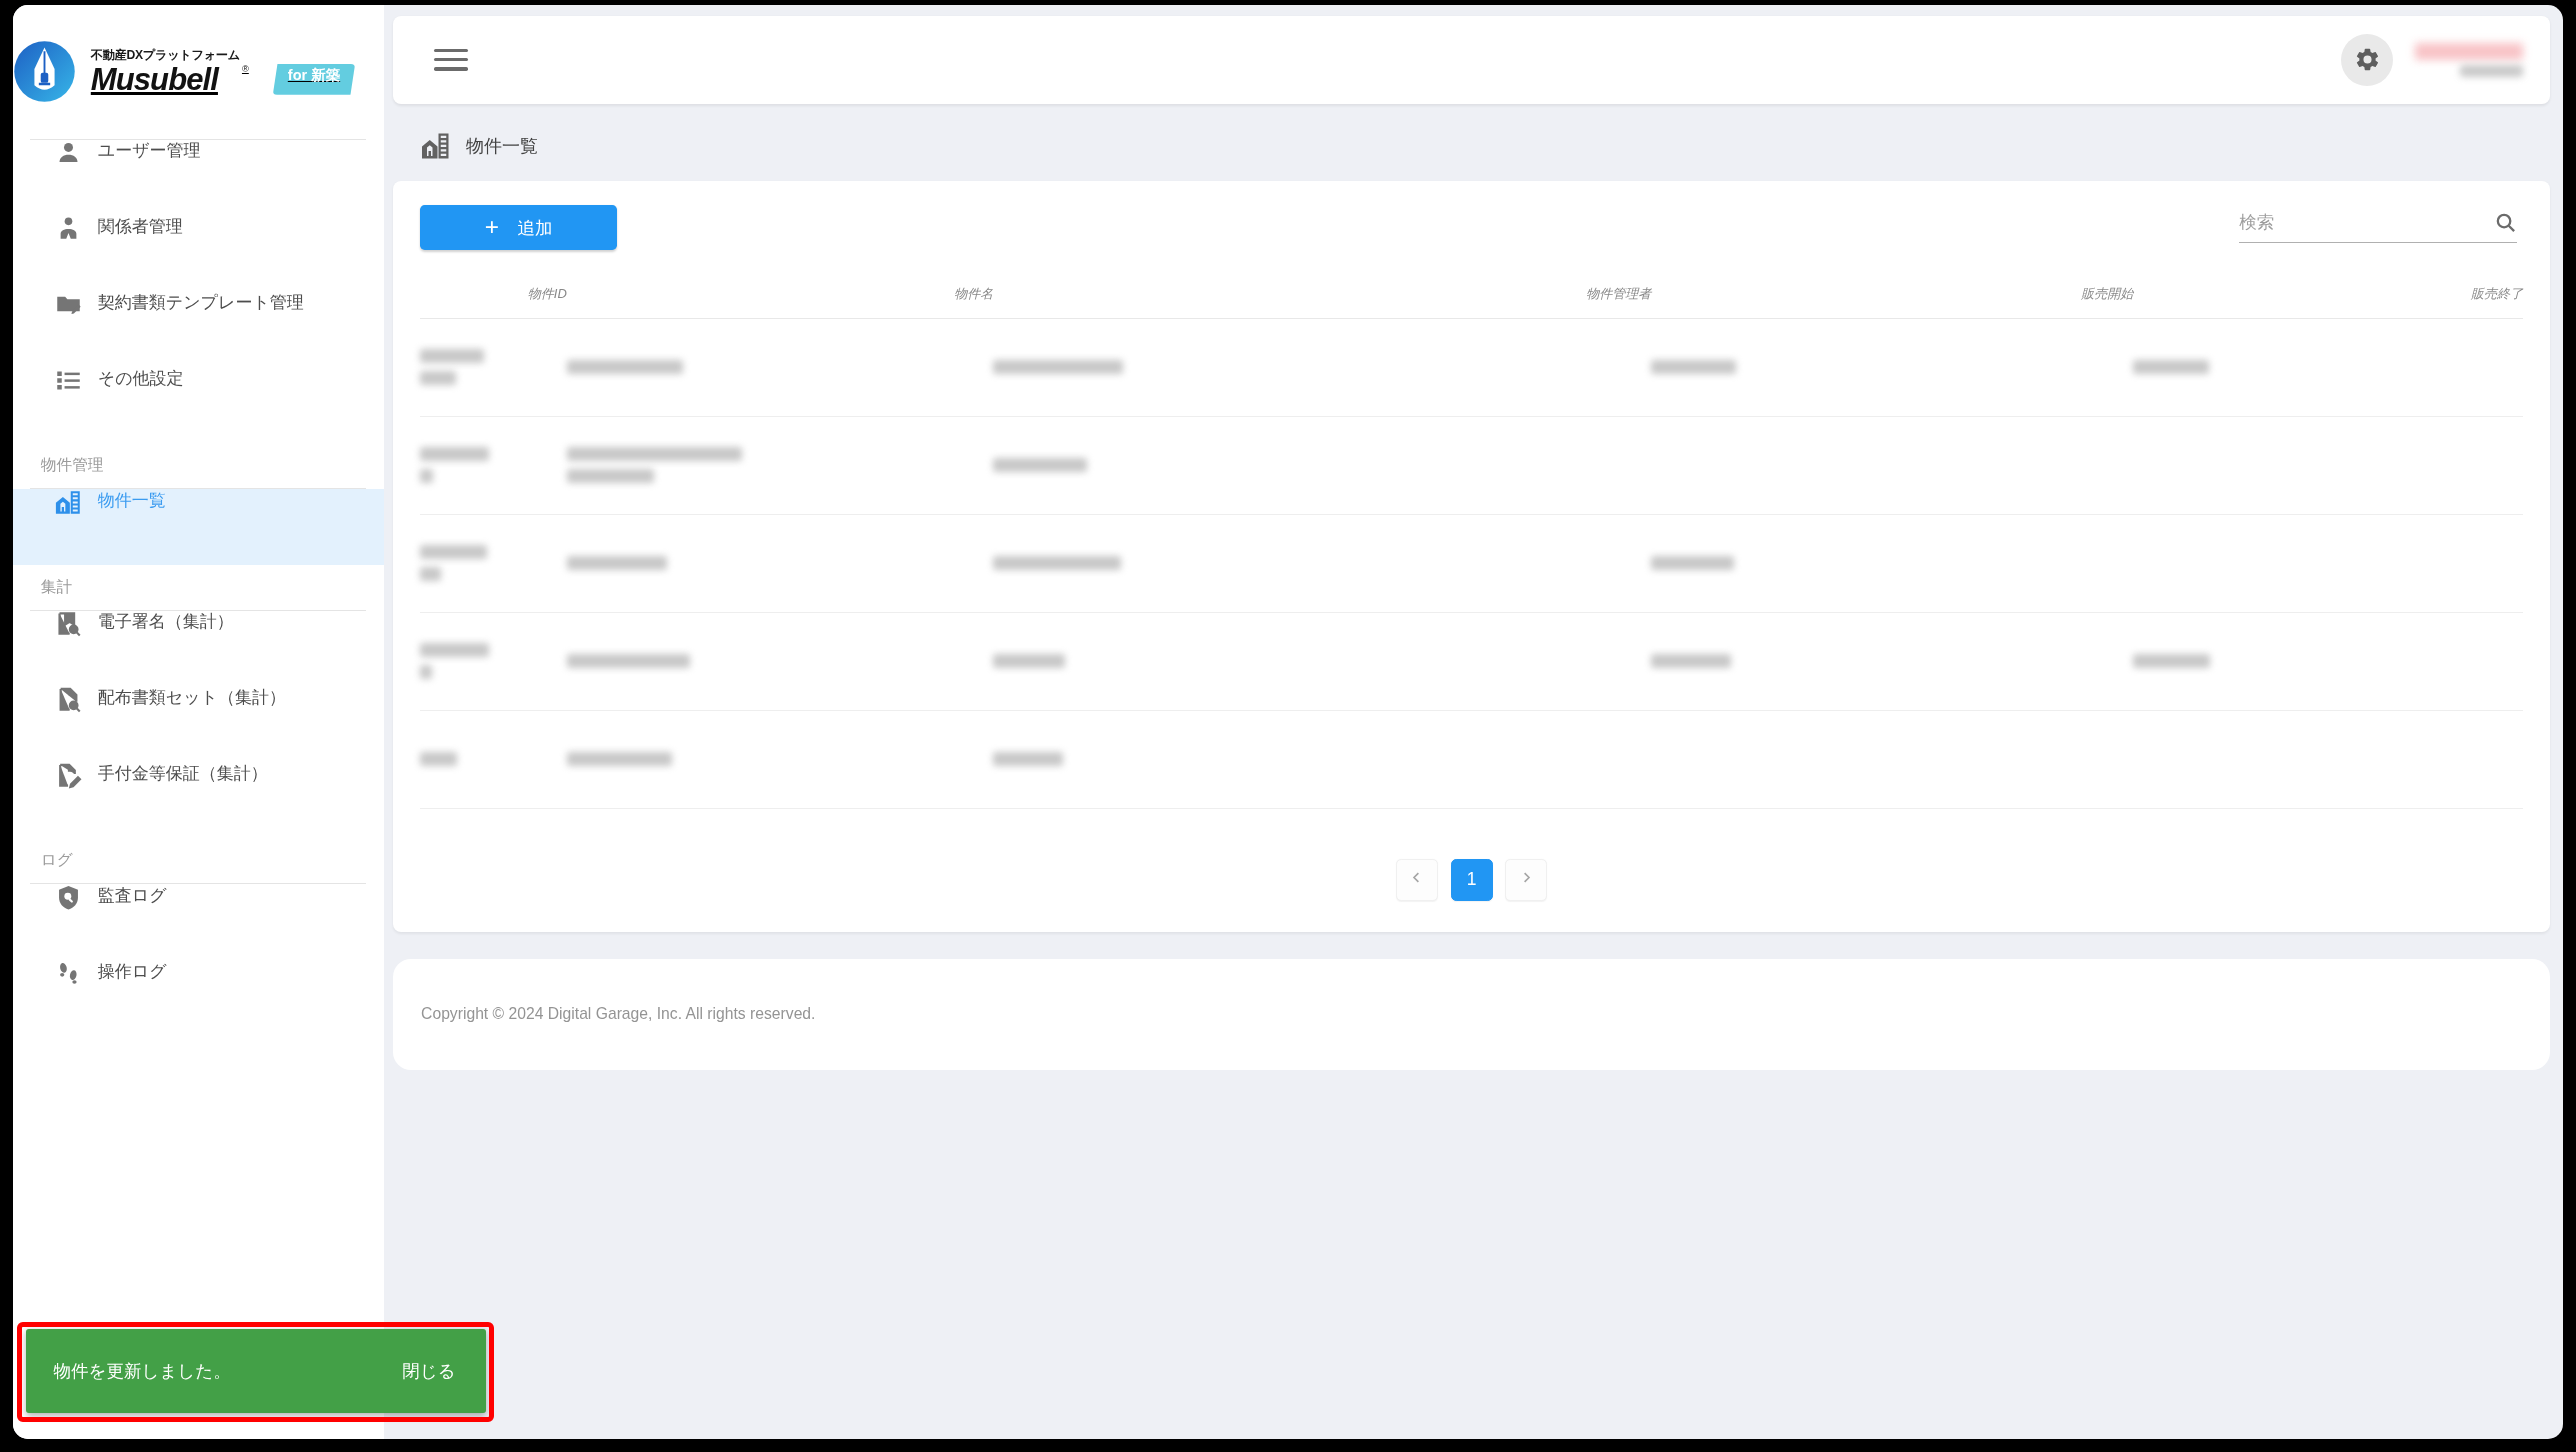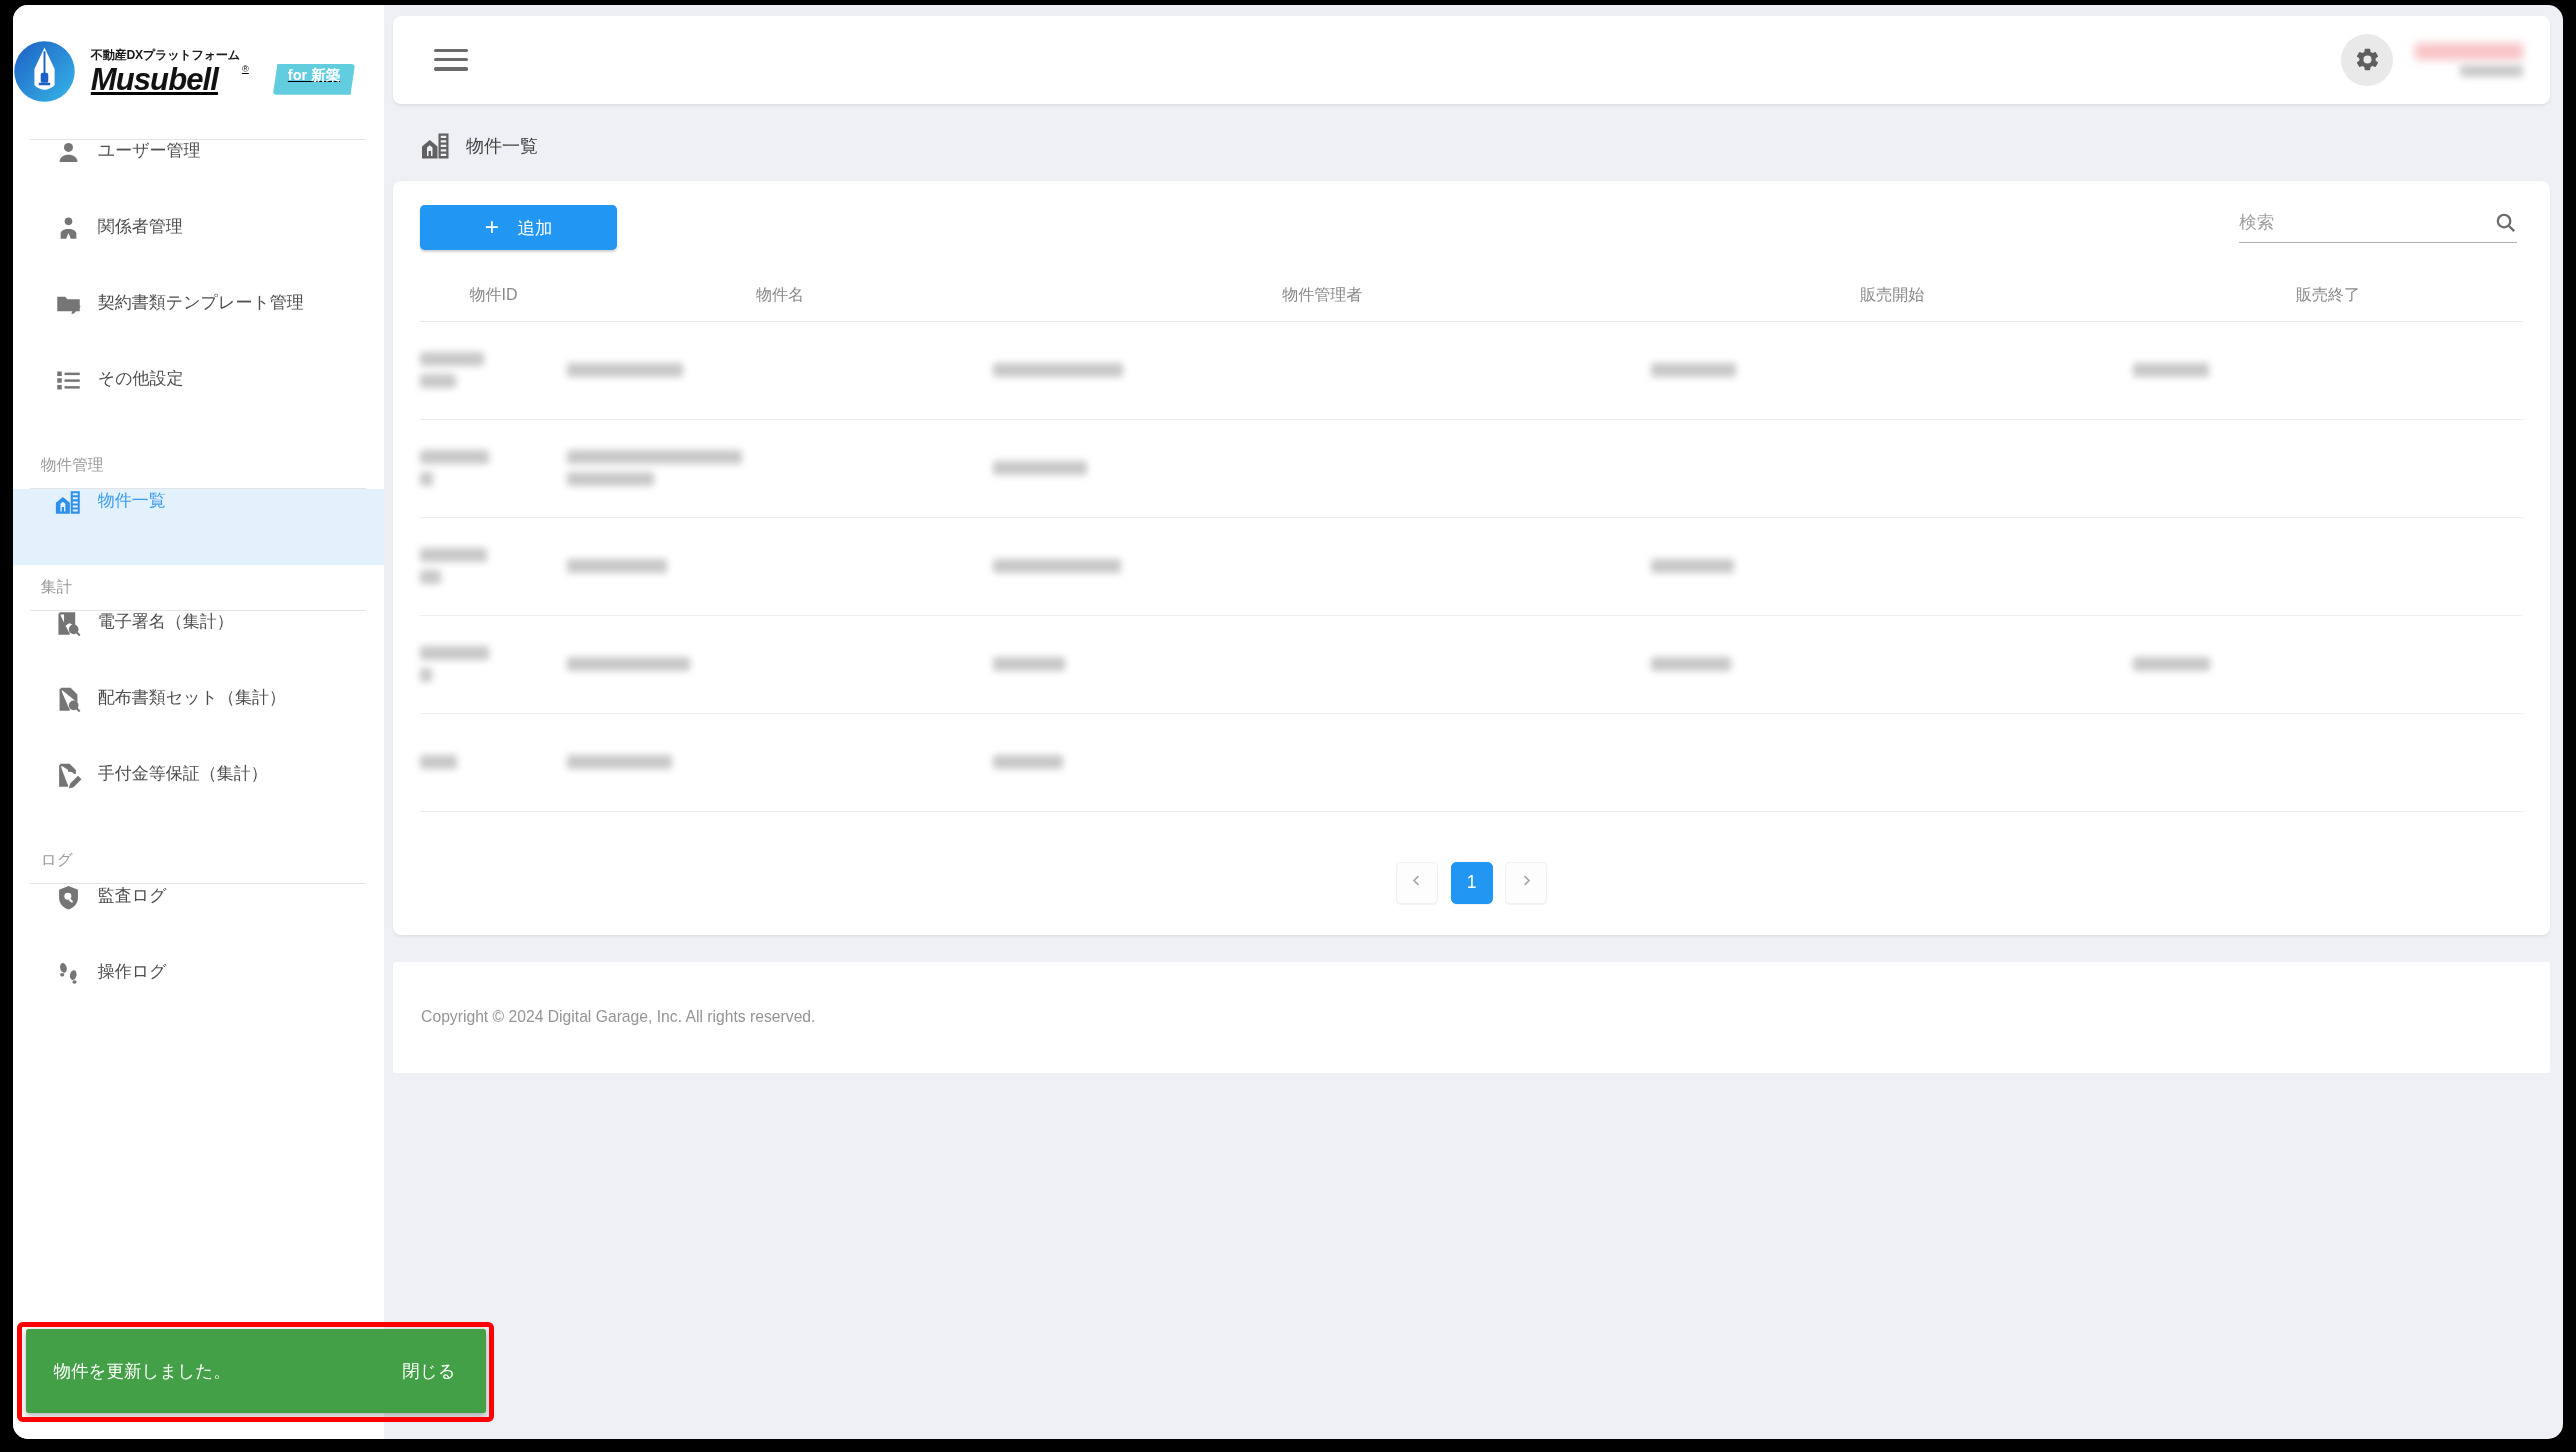--- a/index.html
+++ b/index.html
@@ -159,24 +159,25 @@
     border: none; outline: none; flex: 1 1 auto;
     font-size: 17.5px; color: #3c3c3c;
     font-family: inherit; background: transparent;
   }
   .search-wrap input::placeholder { color: #9e9e9e; }
   .search-ico { width: 23px; height: 23px; flex: 0 0 23px; cursor: pointer; }
   .search-ico svg { width: 100%; height: 100%; stroke: #6b6b6b; fill: none; stroke-width: 2.4; }
 
   table.prop-table { width: 100%; border-collapse: collapse; table-layout: fixed; }
   table.prop-table th {
-    text-align: center; font-weight: normal;
-    font-size: 16px; color: #888888;
+    text-align: right; font-weight: normal;
+    font-size: 13px; color: #888888;
     padding: 10.5px 0 15px 0;
     border-bottom: 1.2px solid #e8e8e8;
+    font-style: italic;
   }
   table.prop-table td {
     font-size: 17px; color: #2a2a2a;
     padding: 25.6px 0 25.6px 0;
     border-bottom: 1.2px solid #eeeeee;
     vertical-align: middle;
     height: 98px;
   }
   .col-id   { width: 140px; }
   .col-name { width: 407px; }
@@ -204,21 +205,21 @@
     cursor: pointer; font-size: 17.5px; color: #9e9e9e;
     box-shadow: 0 0.6px 1.2px rgba(0,0,0,.05);
     font-family: inherit;
   }
   .pg-btn.current { background: #2196f3; color: #fff; border-color: #2196f3; }
   .pg-btn svg { width: 15px; height: 15px; stroke: #a5a5a5; fill: none; stroke-width: 2.6; }
 
   .footer-card {
     margin: 27px 12.8px 0 9.3px;
     background: #ffffff;
-    border-radius: 2px;
+    border-radius: 18px;
     height: 111px;
     display: flex; align-items: center;
     padding-left: 28px;
     flex: 0 0 111px;
   }
   .copyright { font-size: 15.7px; color: #949494; }
 
   
   .toast-highlight {
     position: absolute;

